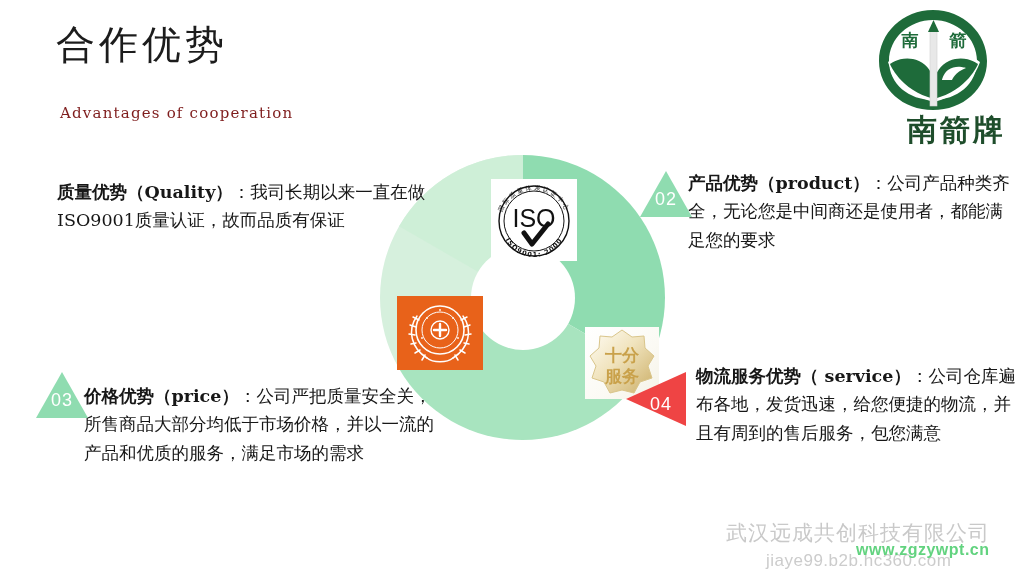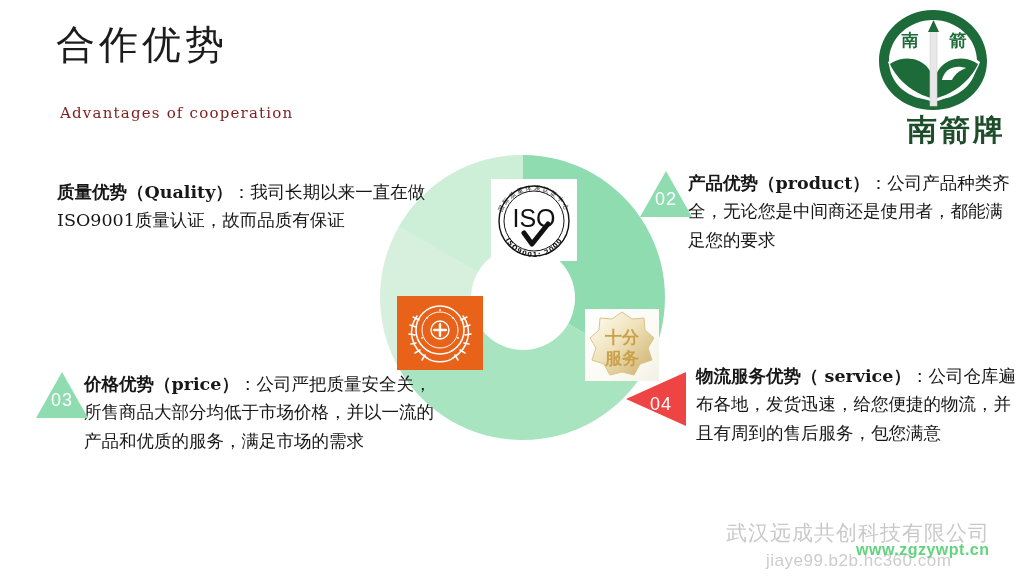--- a/index.html
+++ b/index.html
@@ -37,21 +37,21 @@
   .donut-wrap { position:absolute; left:380px; top:155px; width:285px; height:285px; }
   .donut-hole {
     position:absolute; left:50%; top:50%; transform:translate(-50%,-50%);
     width:104px; height:104px; border-radius:50%; background:#fff;
   }
 
   
   .badge { position:absolute; }
   .badge-iso { left:491px; top:179px; width:86px; height:82px; background:#fff; }
   .badge-orange { left:397px; top:296px; width:86px; height:74px; background:#e8621a; }
-  .badge-gold  { left:585px; top:309px; width:74px; height:72px;
+  .badge-gold  { left:585px; top:327px; width:74px; height:72px;
                  background:linear-gradient(135deg,#ffffff 0%,#fbfaf4 60%,#f4f2e6 100%); }
 
   
   .bullet { position:absolute; }
   .bullet .marker {
     position:absolute; width:52px; height:46px;
     display:flex; align-items:center; justify-content:center;
     font-size:18px; color:#ffffff; font-family:"Liberation Sans",sans-serif;
     letter-spacing:1px; padding-top:10px;
   }
@@ -69,21 +69,21 @@
   #b1 { left:36px;  top:178px; width:404px; }
   #b1 .marker { left:0;   top:2px; }
   #b1 .body   { margin-left:21px; }
 
   #b2 { left:640px; top:169px; width:380px; }
   #b2 .marker { left:0;   top:2px; }
   #b2 .body   { margin-left:48px; }
 
   #b3 { left:36px;  top:370px; width:404px; }
   #b3 .marker { left:0;   top:2px;text-align:right; }
-  #b3 .body   { margin-left:48px; }
+  #b3 .body   { margin-left:48px;margin-top:12px; }
 
   #b4 { left:626px; top:362px; width:398px; }
   #b4 .marker { left:0;   top:10px; width:60px; height:54px; }
   #b4 .body   { margin-left:70px; }
 
   
   .wm { position:absolute; font-family:"Liberation Sans",sans-serif; white-space:nowrap; }
   .wm-company { left:726px; top:519px; font-size:21px; color:#c9c9c9; letter-spacing:1px; }
   .wm-site    { left:856px; top:541px; font-size:16px; color:#62d37f; letter-spacing:0.5px; font-weight:700; }
   .wm-url     { left:766px; top:551px; font-size:17px; color:#cccccc; letter-spacing:0.5px; }

